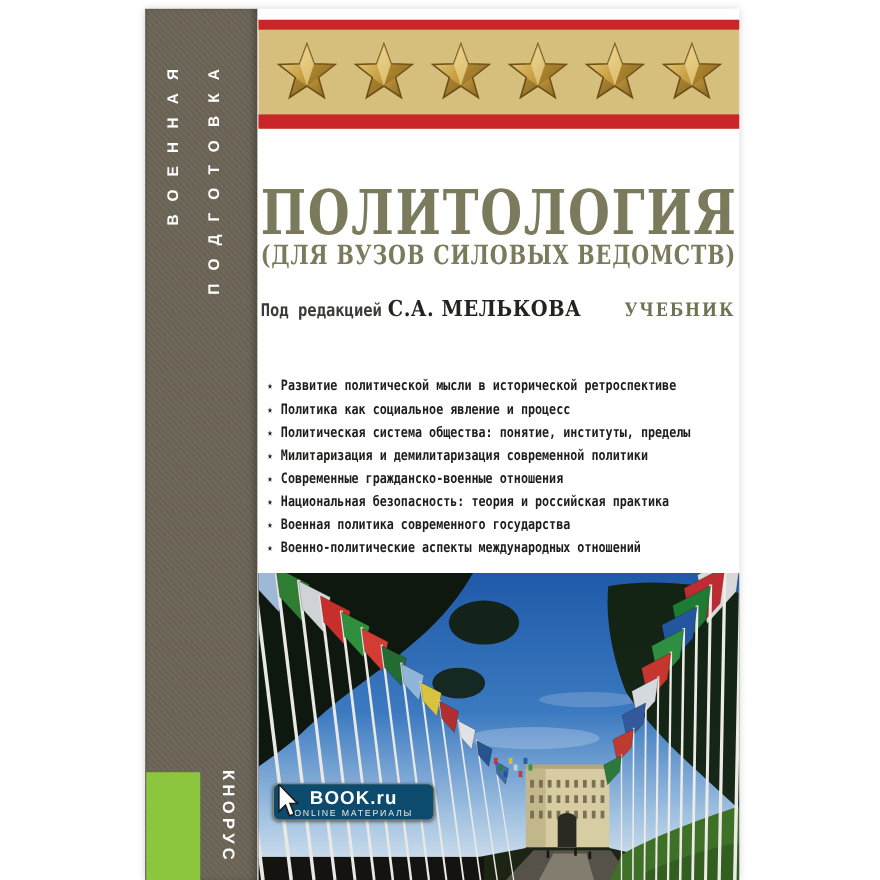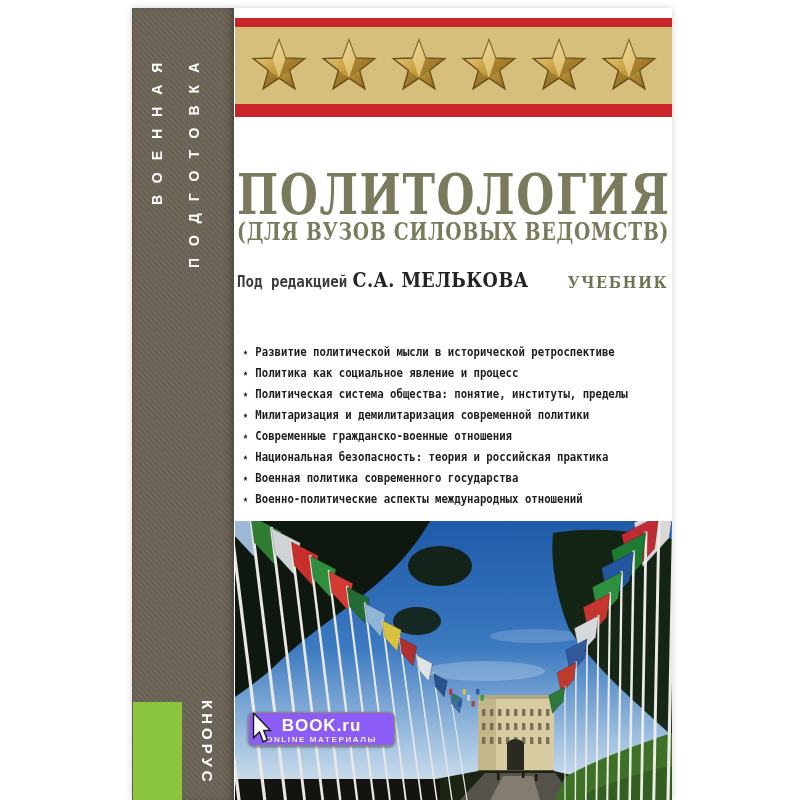--- a/index.html
+++ b/index.html
@@ -36,26 +36,26 @@
   .uchebnik{position:absolute;right:4px;top:264px;font-family:"DejaVu Serif",serif;font-weight:bold;
          font-size:17px;color:#6e7452;letter-spacing:2px;transform:scaleX(.85);transform-origin:100% 0;}
   .topics{position:absolute;left:8px;top:336px;margin:0;padding:0;list-style:none;}
   .topics li{display:flex;align-items:baseline;height:14px;margin-bottom:7px;
          font-family:"DejaVu Sans Mono",monospace;font-size:13px;font-weight:700;color:#1d1d1b;
          transform:scaleX(.82);transform-origin:0 0;white-space:nowrap;}
   .topics .b{font-size:10px;margin-right:9px;position:relative;top:-1px;}
   
   .photo{position:absolute;left:0;top:513px;width:437px;height:279px;overflow:hidden;background:#23303c;}
   .photo svg{position:absolute;left:0;top:0;}
-  .bookru{position:absolute;left:13px;top:191px;width:145px;height:32px;background:#8b5cf6;
+  .bookru{position:absolute;left:13px;top:191px;width:145px;height:32px;background:#0c4a6e;
           border:1px solid #938c6e;border-radius:6px;box-shadow:0 1px 3px rgba(0,0,0,.5);
           text-align:center;color:#fff;}
   .bookru .t1{font-size:17px;font-weight:bold;letter-spacing:1px;line-height:1;margin-top:4px;
           font-family:"Liberation Sans",sans-serif;}
-  .bookru .t2{font-size:8px;letter-spacing:1.6px;color:#eceadb;line-height:1;margin-top:2px;font-weight:bold;}
+  .bookru .t2{font-size:8px;letter-spacing:1.6px;color:#eceadb;line-height:1;margin-top:2px;}
   .cursor{position:absolute;left:118px;top:17px;}
 </style>
 </head>
 <body>
 
 <div class="canvas">
   <div class="book">
 
     <div class="spine">
       <div class="tex"></div>

